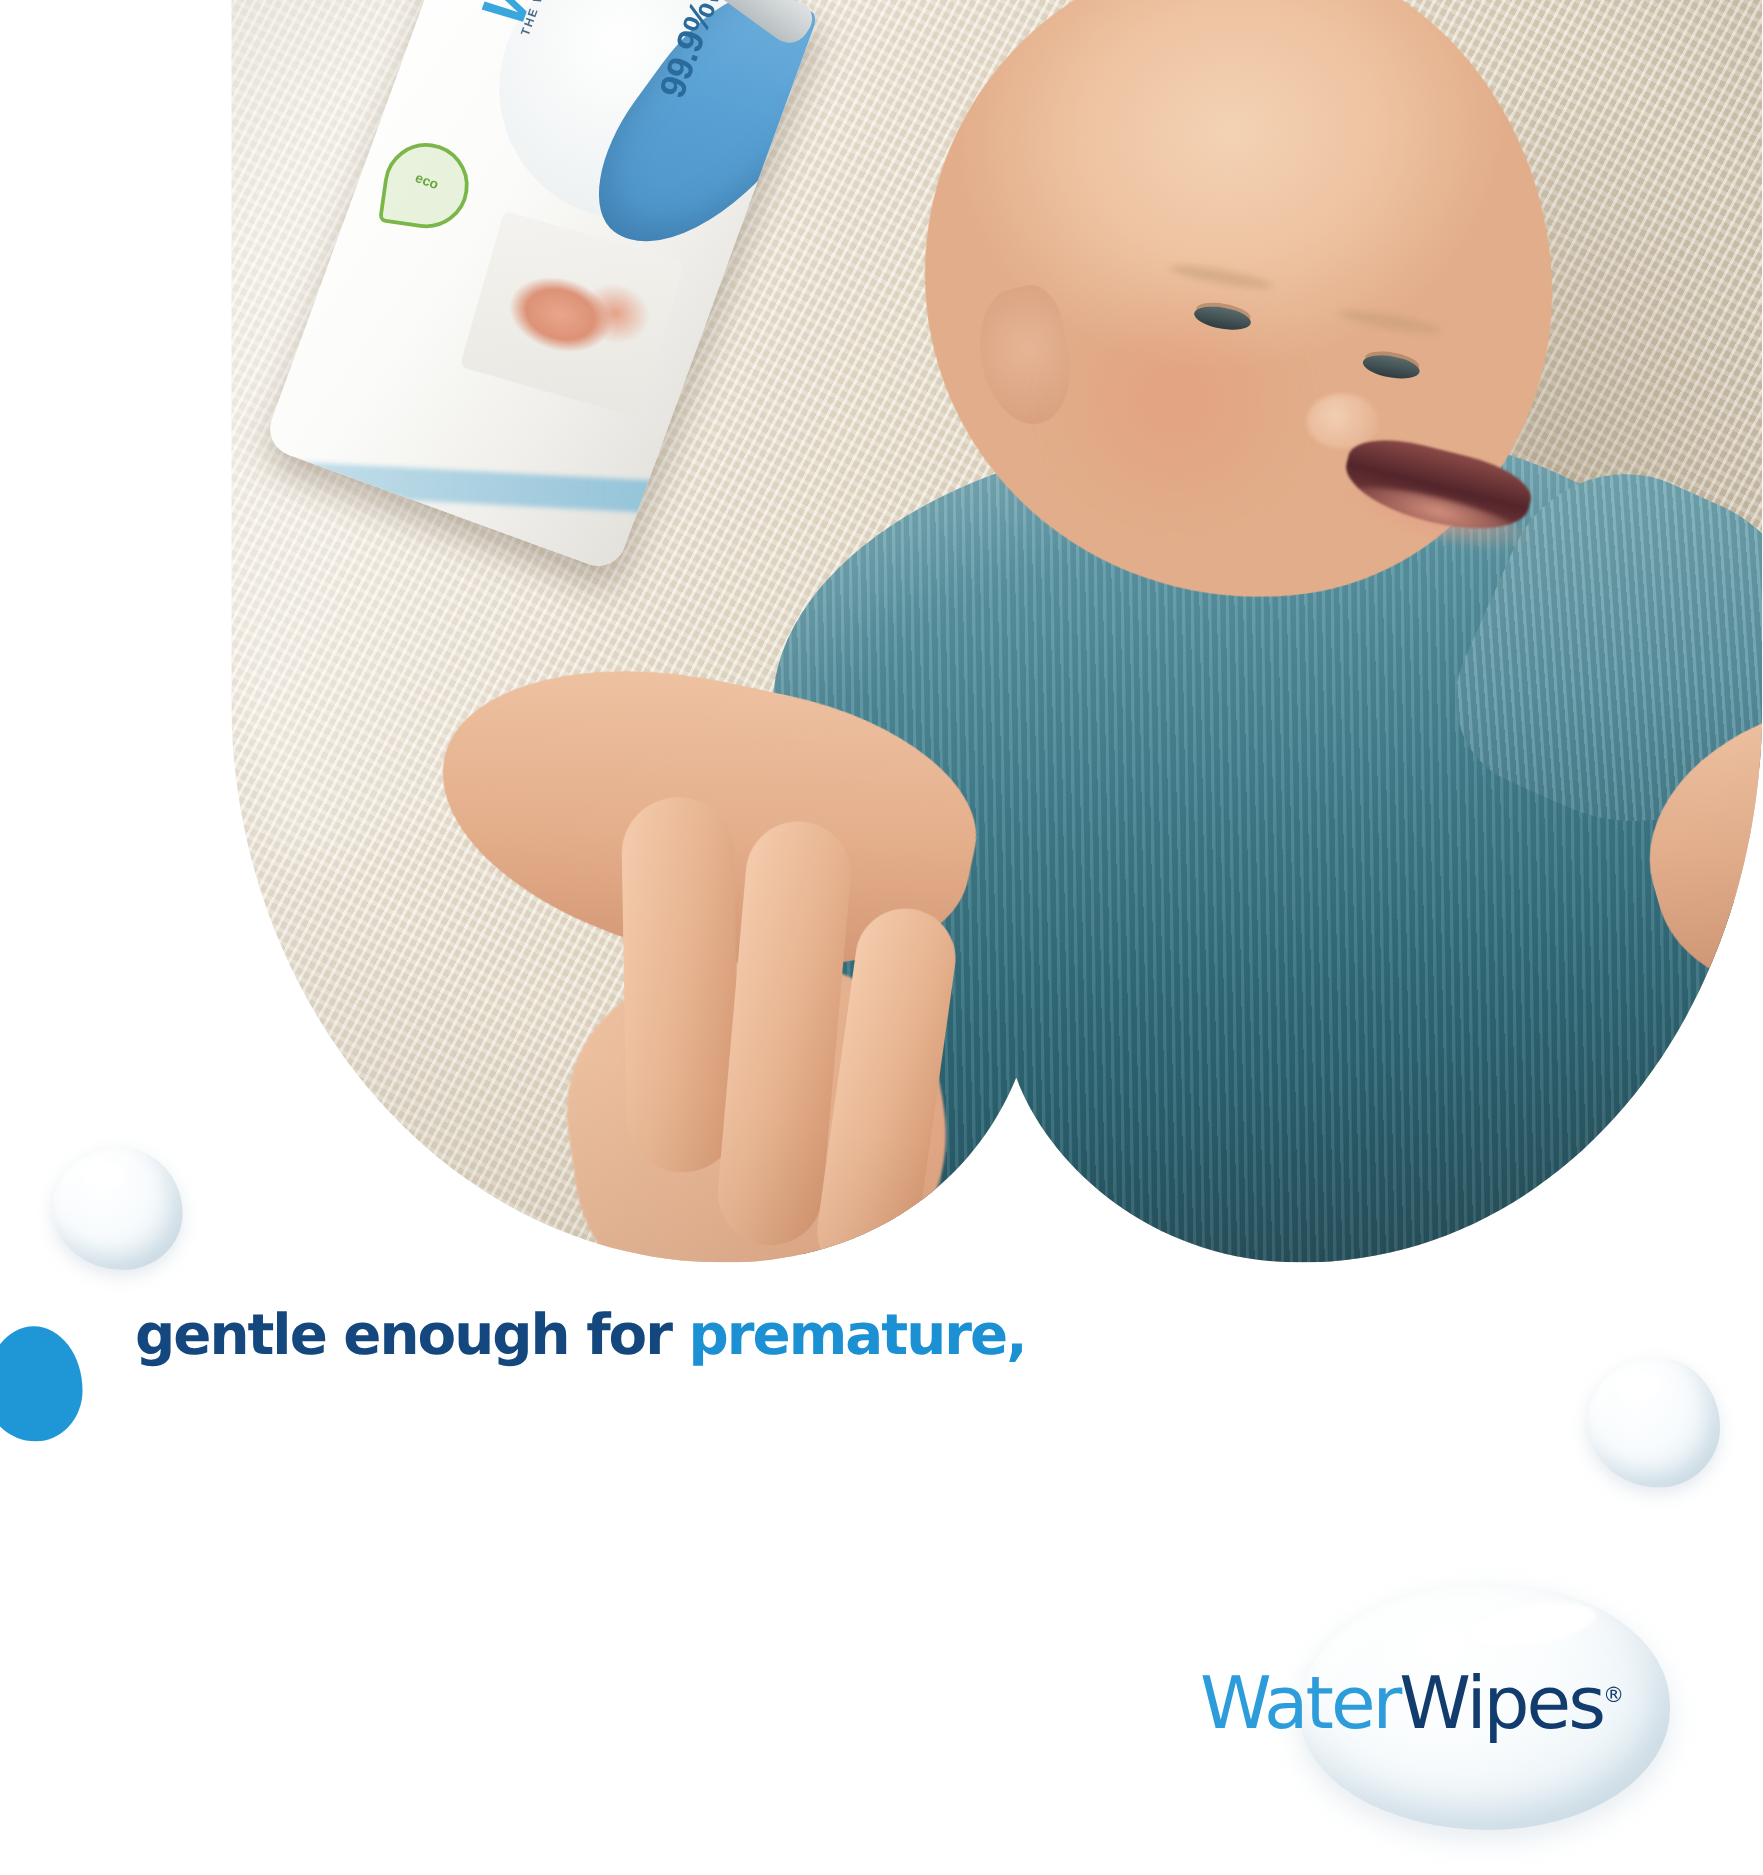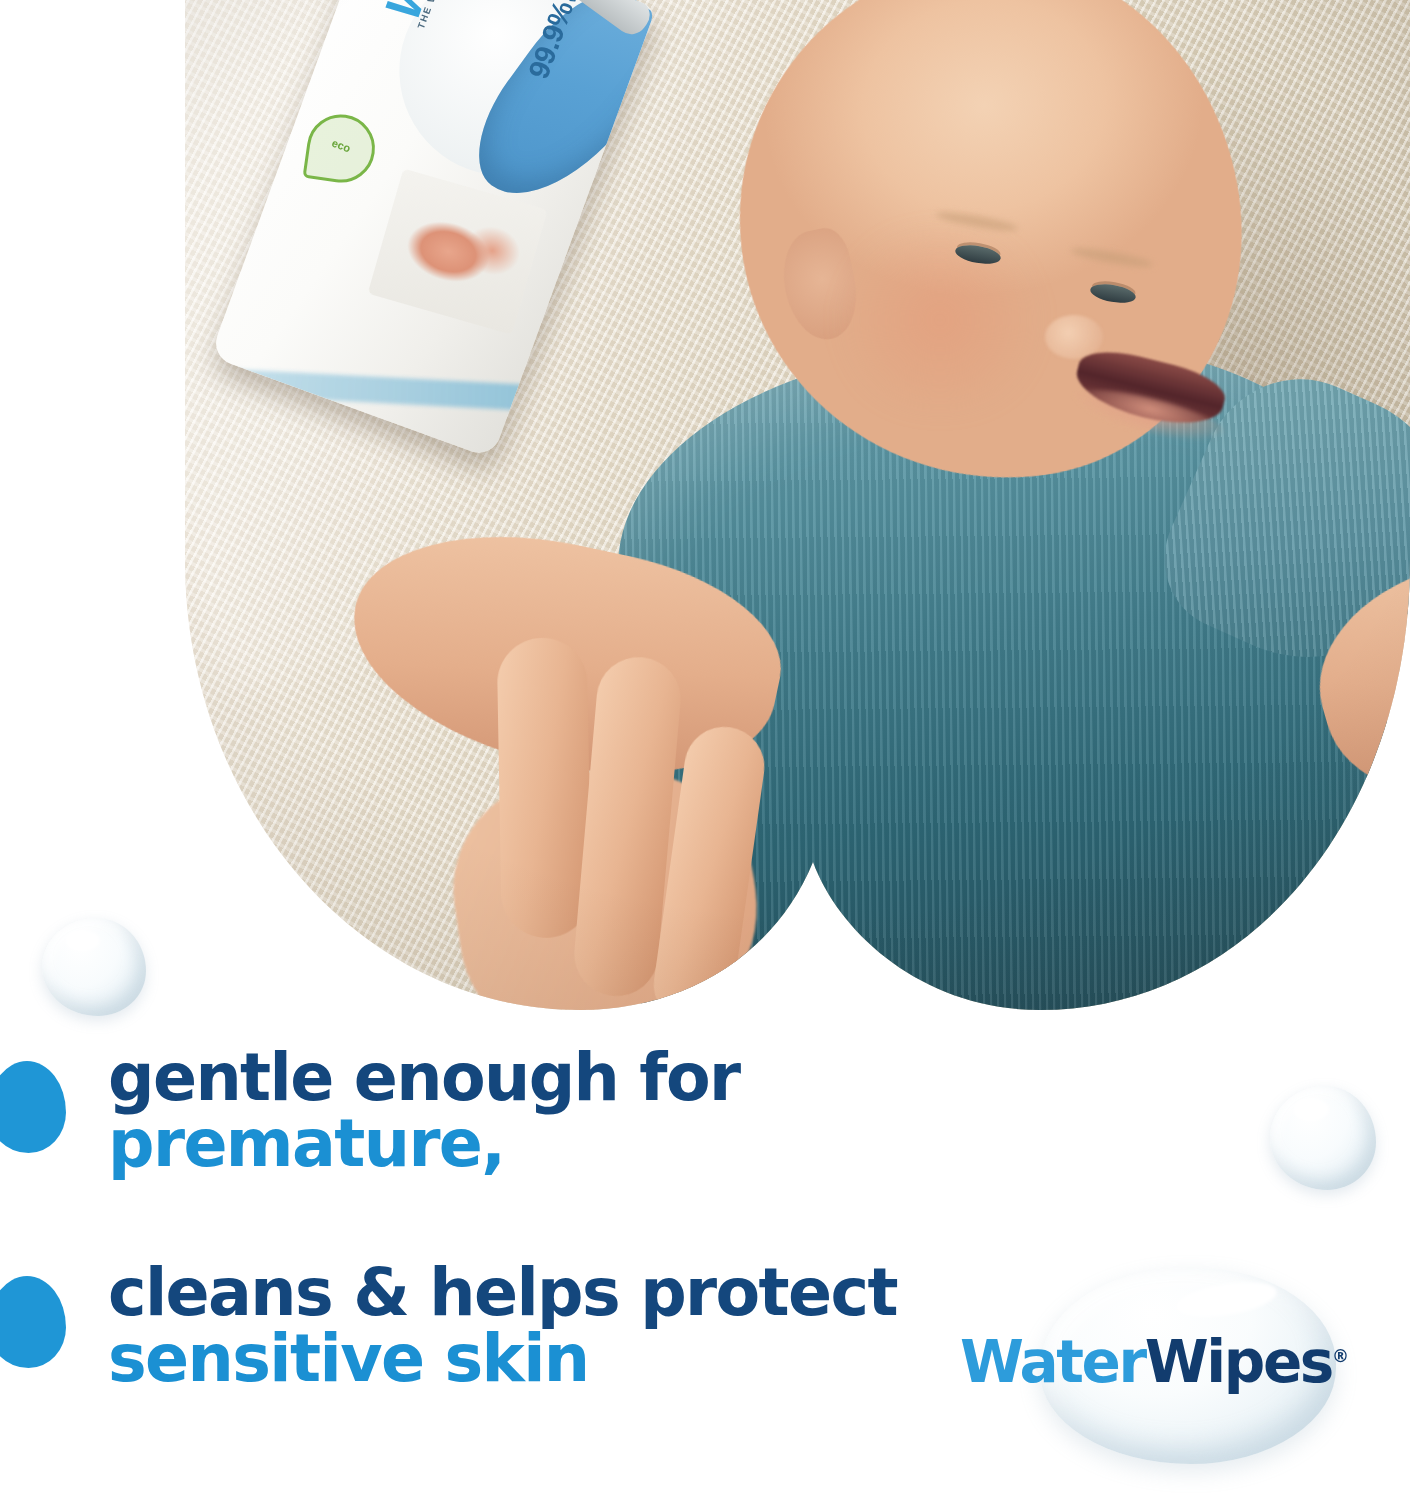--- a/index.html
+++ b/index.html
@@ -424,21 +424,21 @@
     width: 78px;
     height: 92px;
     background: #1f96d6;
     border-radius: 50% 50% 48% 52% / 56% 56% 44% 44%;
   }
   .bullet-text {
     margin: 0;
     padding-left: 108px;
     font-family: "DejaVu Sans", "Liberation Sans", sans-serif;
     font-weight: bold;
-    font-size: 65px;
+    font-size: 45px;
     line-height: 1.02;
     letter-spacing: -1.6px;
     color: #14477d;
   }
   .bullet-text .hl {
     color: #1b90d3;
   }
 
   
   #logo {
@@ -472,21 +472,21 @@
     transform: rotate(-9deg);
     filter: blur(1.5px);
   }
   .logo-wordmark {
     position: absolute;
     left: 0;
     top: 78px;
     width: 430px;
     white-space: nowrap;
     font-family: "DejaVu Sans", "Liberation Sans", sans-serif;
-    font-weight: bold;
+    font-weight: normal;
     font-size: 58px;
     letter-spacing: -2.4px;
   }
   .lw-water { color: #2d9cdb; }
   .lw-wipes { color: #123c6e; }
   .lw-reg {
     font-size: 17px;
     vertical-align: super;
     color: #123c6e;
     letter-spacing: 0;
@@ -556,27 +556,20 @@
 
   <div id="bullets">
 
     <div class="bullet-row">
       <div class="bullet-mark"></div>
       <p class="bullet-text">
         <span>gentle enough for </span><span class="hl">premature,</span><br>
       </p>
     </div>
 
-    <div class="bullet-row">
-      <div class="bullet-mark"></div>
-      <p class="bullet-text">
-        <span>cleans &amp; helps protect</span><br>
-        <span class="hl">sensitive skin</span>
-      </p>
-    </div>
 
   </div>
 
   <div id="logo">
     <div class="logo-drop"></div>
     <div class="logo-wordmark">
       <span class="lw-water">Water</span><span class="lw-wipes">Wipes</span><span class="lw-reg">®</span>
     </div>
   </div>
 

